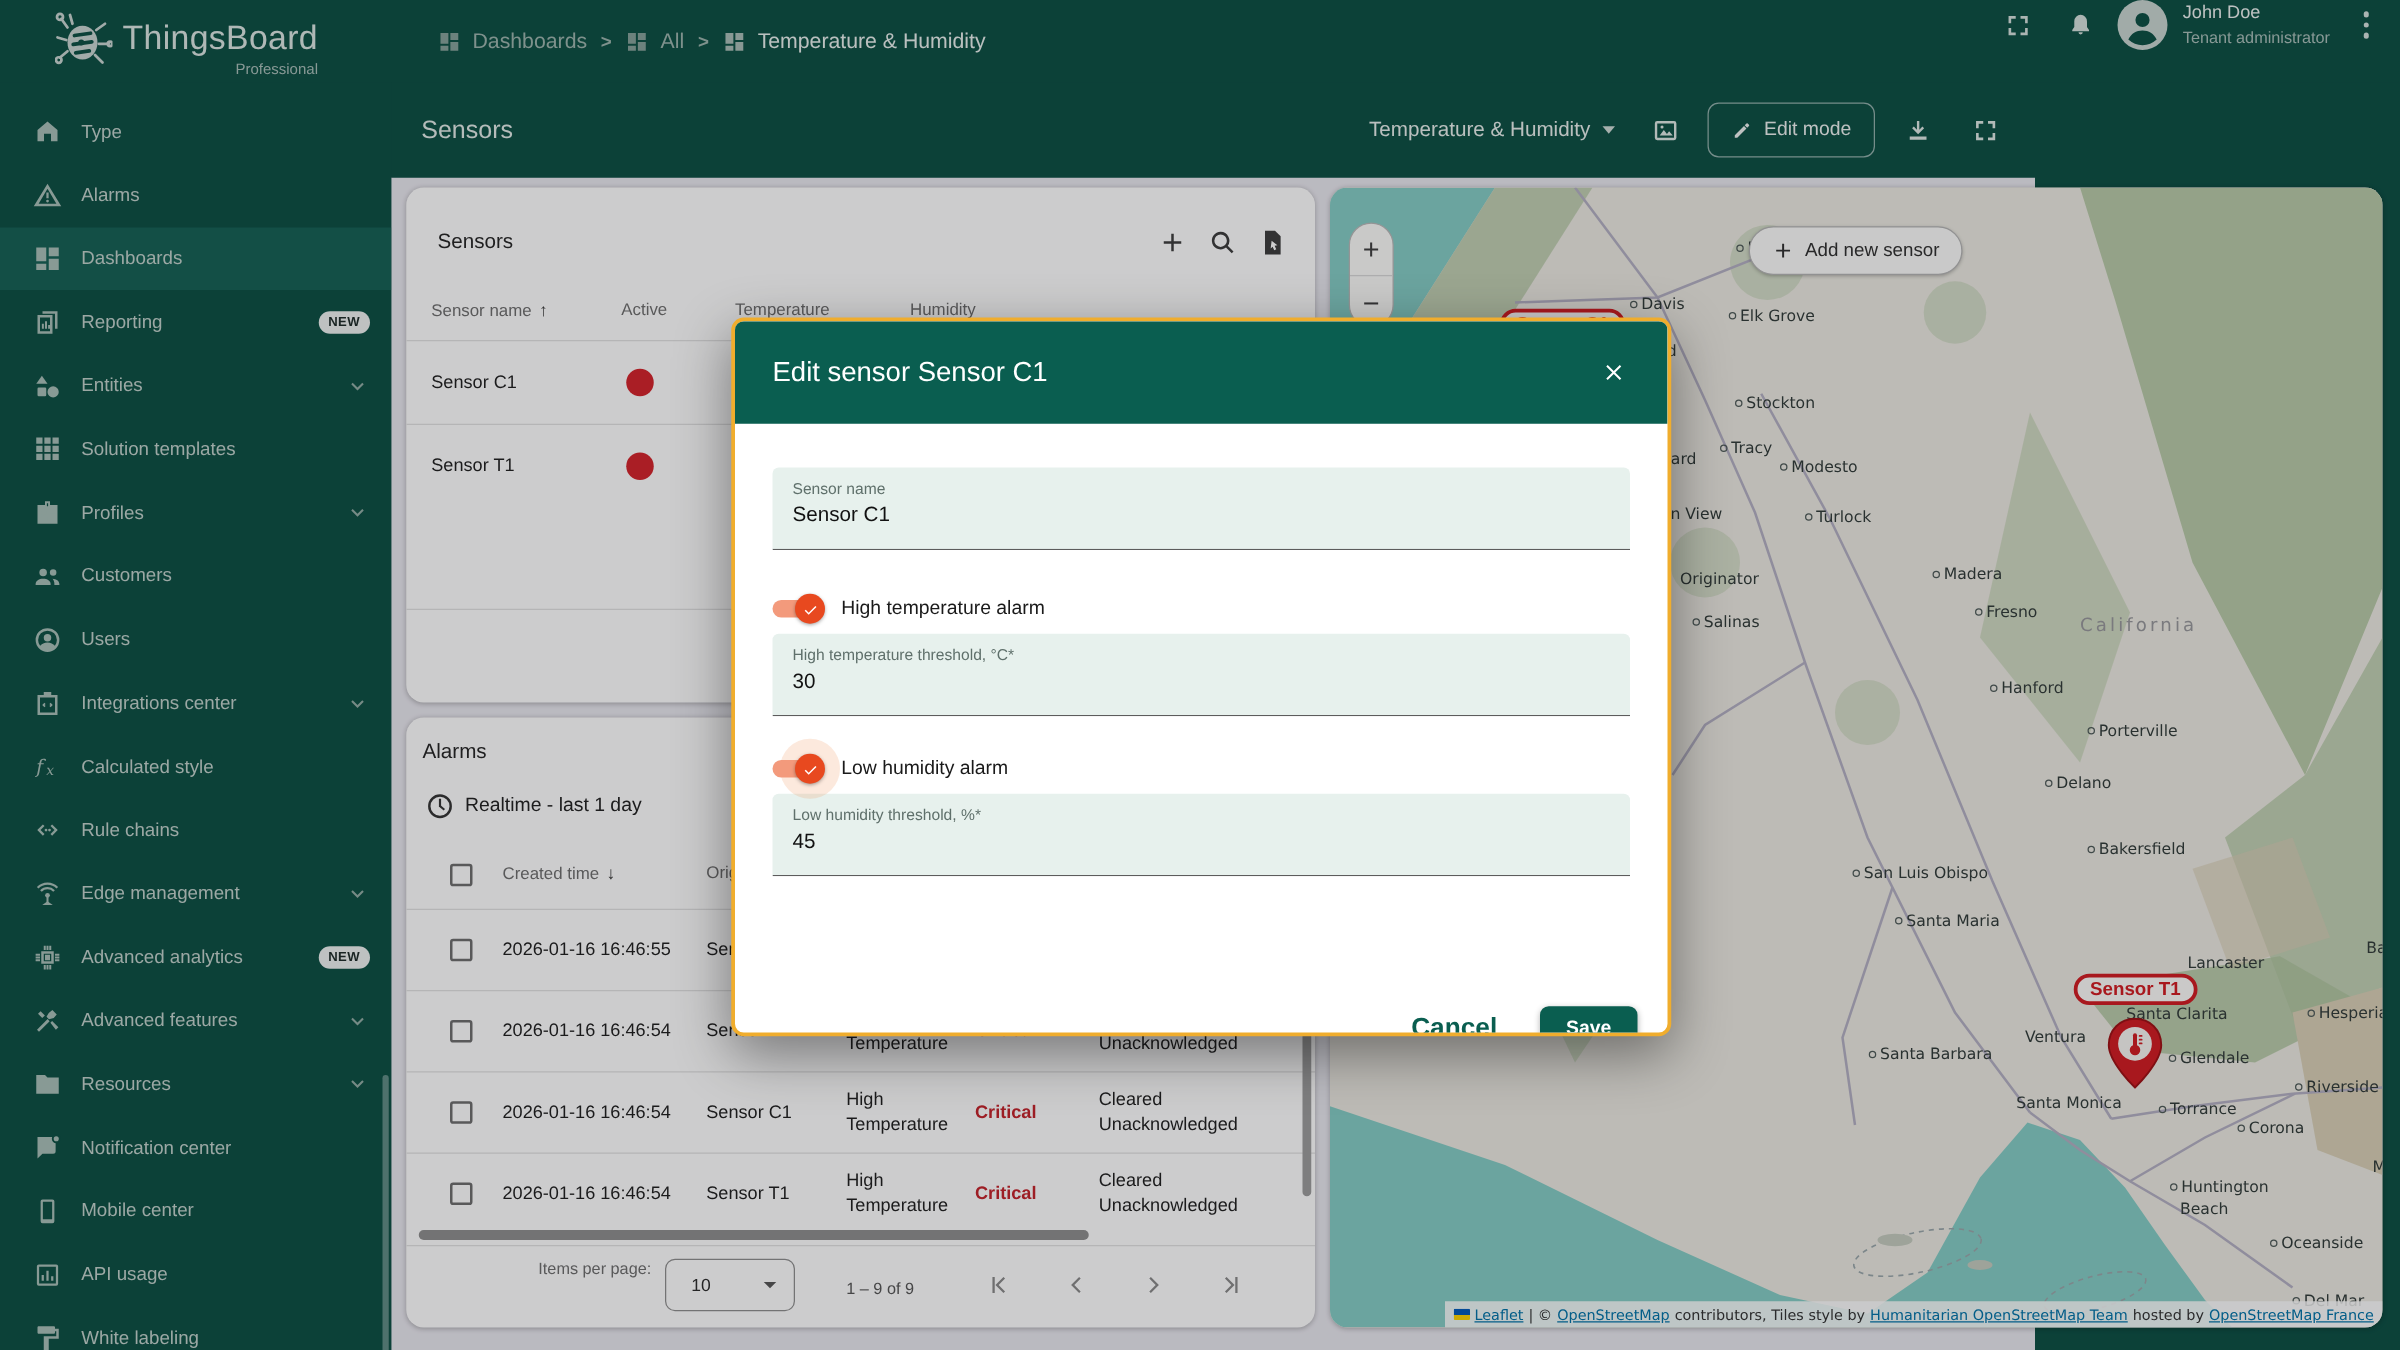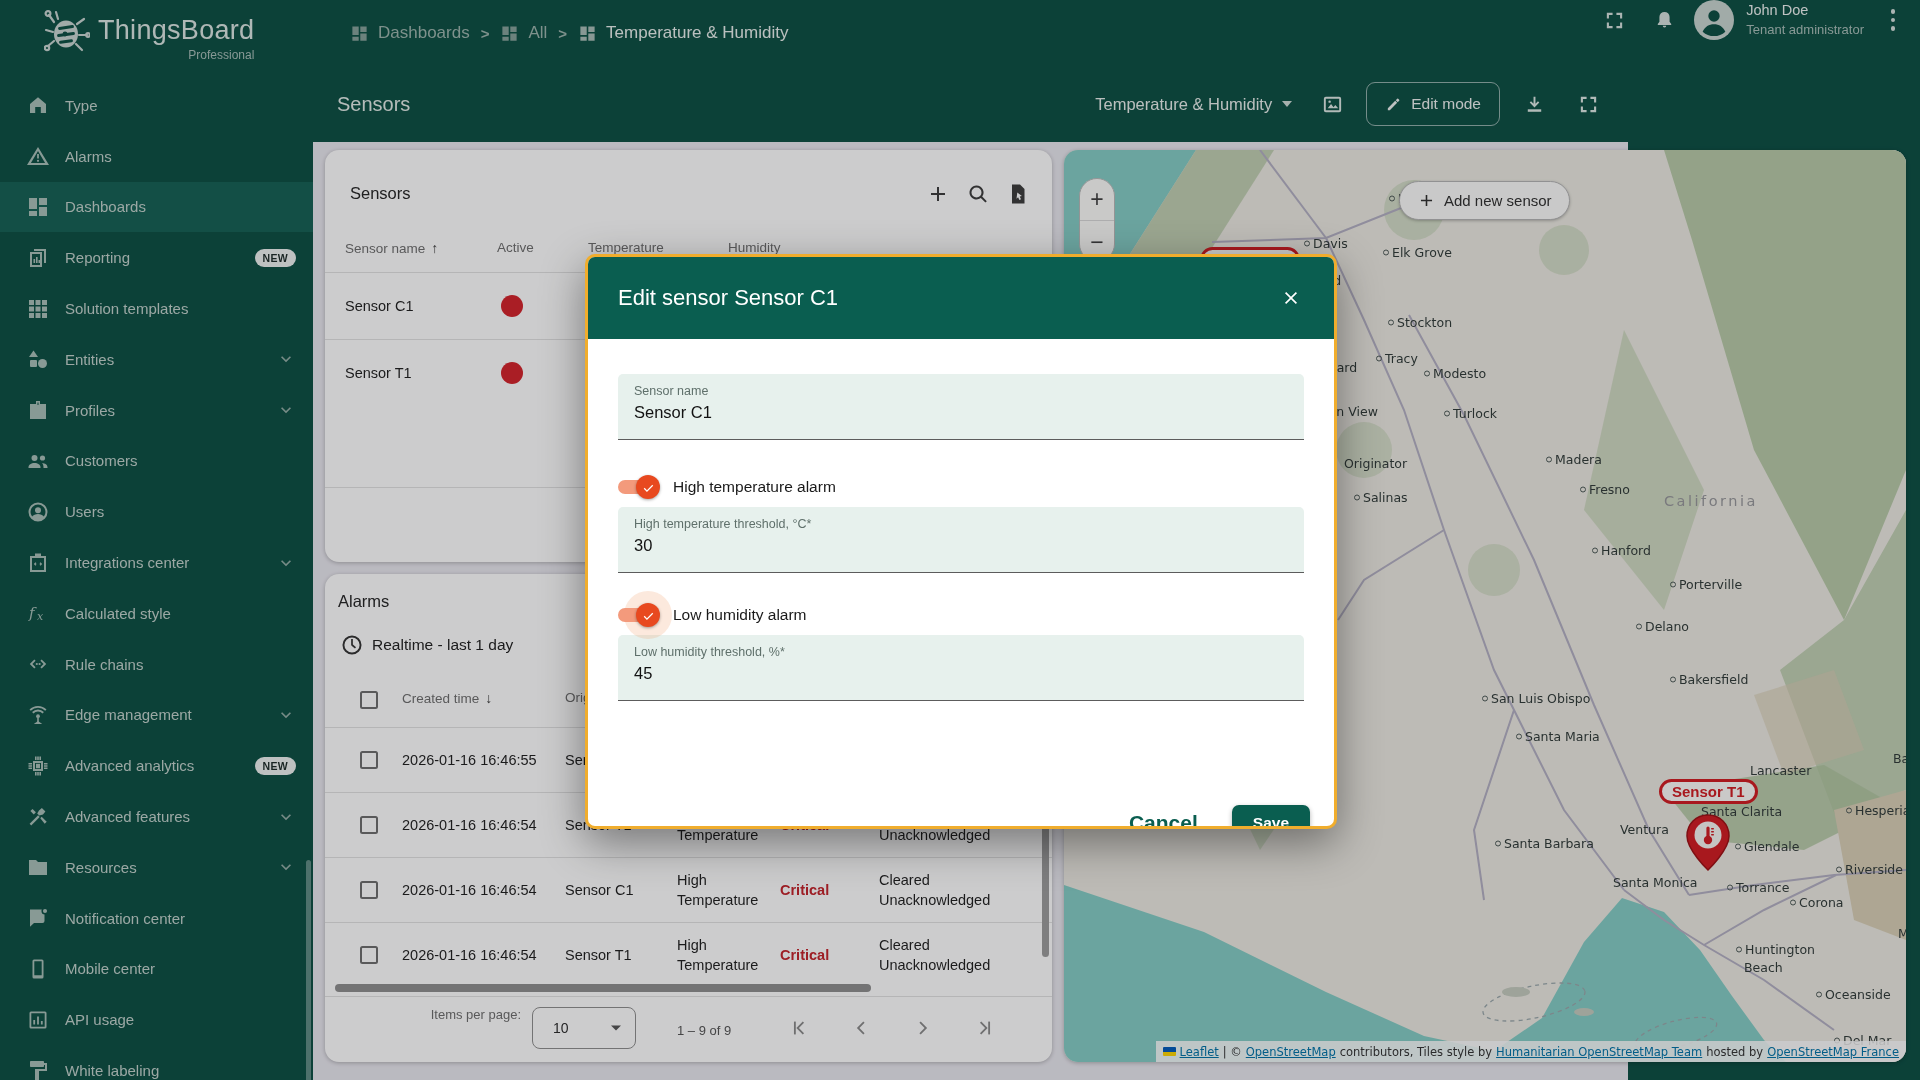--- a/index.html
+++ b/index.html
@@ -282,34 +282,34 @@
           <span class="side-icon"><svg viewBox="0 0 24 24">
               <path d="M8 3h12v14h-2V5H8z"></path>
               <path d="M4 6h12v15H4zm2 2v11h8V8z" fill-rule="evenodd"></path>
               <path d="M7.5 13h1.6v4H7.5zM10 11h1.6v6H10zM12.5 14h1.6v3h-1.6z"></path>
             </svg></span>
           <span class="side-label">Reporting</span>
           <span class="side-badge">NEW</span>
         </div>
         <div class="side-item">
           <span class="side-icon"><svg viewBox="0 0 24 24">
-              <path d="M3 3h5v5H3zM9.5 3h5v5h-5zM16 3h5v5h-5zM3 9.5h5v5H3zM9.5 9.5h5v5h-5zM16 9.5h5v5h-5zM3 16h5v5H3zM9.5 16h5v5h-5zM16 16h5v5h-5z"></path>
-            </svg></span>
-          <span class="side-label">Solution templates</span>
-        </div>
-        <div class="side-item">
-          <span class="side-icon"><svg viewBox="0 0 24 24">
               <path d="M7.5 3.5 12 10H3z"></path>
               <rect x="4" y="13" width="7" height="7" rx="1"></rect>
               <circle cx="16.5" cy="16.5" r="4.5"></circle>
             </svg></span>
           <span class="side-label">Entities</span>
           <span class="side-chev"><svg viewBox="0 0 24 24">
               <path d="m7.4 8.6 4.6 4.6 4.6-4.6 1.4 1.4-6 6-6-6z"></path>
             </svg></span>
+        </div>
+        <div class="side-item">
+          <span class="side-icon"><svg viewBox="0 0 24 24">
+              <path d="M3 3h5v5H3zM9.5 3h5v5h-5zM16 3h5v5h-5zM3 9.5h5v5H3zM9.5 9.5h5v5h-5zM16 9.5h5v5h-5zM3 16h5v5H3zM9.5 16h5v5h-5zM16 16h5v5h-5z"></path>
+            </svg></span>
+          <span class="side-label">Solution templates</span>
         </div>
         <div class="side-item">
           <span class="side-icon"><svg viewBox="0 0 24 24">
               <path d="M14 3h-4v3H4v15h16V6h-6zm-2.5 1.5h1V7h-1z" fill-rule="evenodd"></path>
               <circle cx="9" cy="12" r="2"></circle>
               <path d="M5.8 17.5c0-1.8 1.4-2.9 3.2-2.9s3.2 1.1 3.2 2.9z"></path>
               <path d="M14 11h4.4v1.5H14zM14 14h4.4v1.5H14z"></path>
             </svg></span>
           <span class="side-label">Profiles</span>
           <span class="side-chev"><svg viewBox="0 0 24 24">

